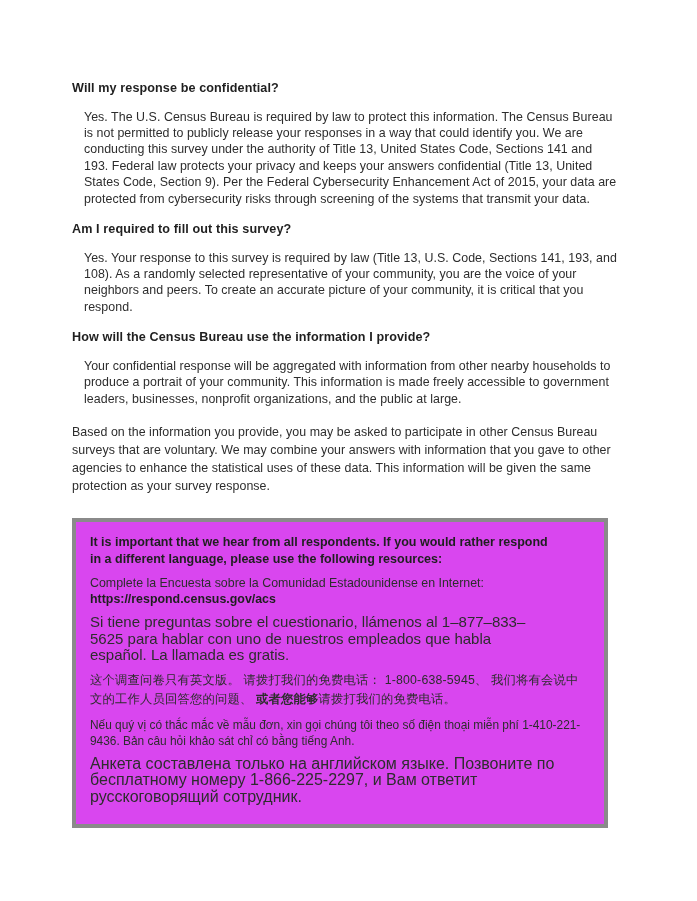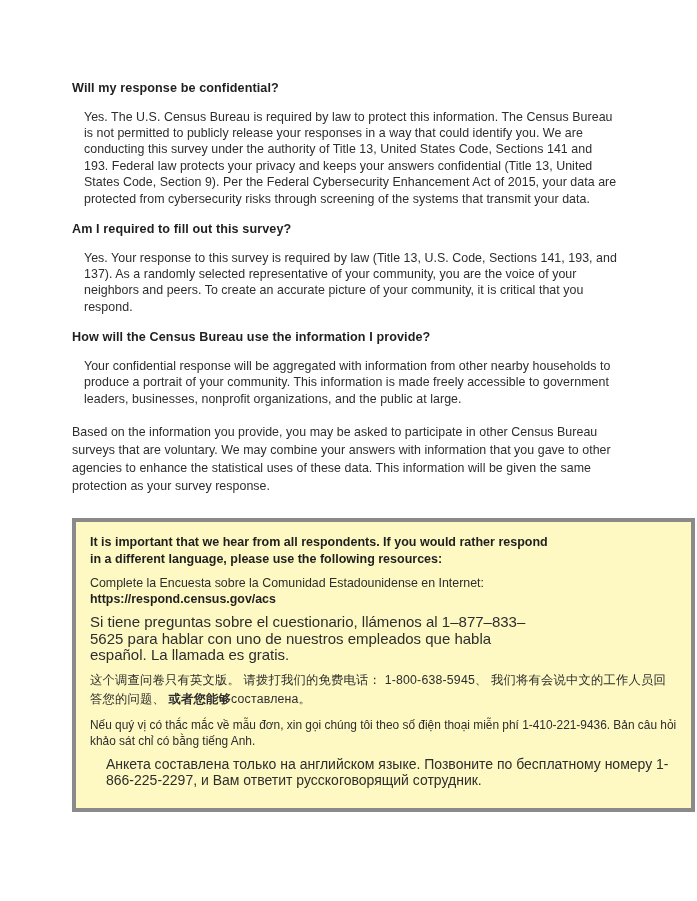--- a/index.html
+++ b/index.html
@@ -33,24 +33,24 @@
   }
   .followup{
     font-size:12.4px;
     line-height:18px;
     margin:16px 0 0 0;
     letter-spacing:0.05px;
   }
   .language-box{
     box-sizing:border-box;
     margin-top:23px;
-    width:623px;
+    width:536px;
     border:4px solid #8a8a8a;
     padding:12px 14px 12px 14px;
-    background:#fef9c3;
+    background:#d946ef;
   }
   .lb-p{margin:0 0 7px 0;}
   .lb-intro{
     font-size:12.5px;
     font-weight:bold;
     line-height:16.8px;
     color:#1f1f1f;
     max-width:472px;
   }
   .lb-es{
@@ -72,23 +72,22 @@
     font-size:12.3px;
     line-height:19.5px;
     letter-spacing:0.2px;
   }
   .lb-zh .zh-bold{font-weight:bold;}
   .lb-vi{
     font-size:11.9px;
     line-height:16px;
   }
   .lb-ru{
-    font-size:14px;
+    font-size:16px;
     line-height:16.5px;
-    margin-left:16px;
   }
   .lb-ko{
     font-size:11.9px;
     line-height:17px;
     margin-bottom:0;
   }
   .footer-code{
     margin-top:88px;
     font-size:8px;
     color:#4d4d4d;
@@ -101,42 +100,42 @@
 <div class="page">
   <div class="content">
 
     <section class="faq-section">
       <h2 class="faq-heading">Will my response be confidential?</h2>
       <p class="faq-body">Yes. The U.S. Census Bureau is required by law to protect this information. The Census Bureau is not permitted to publicly release your responses in a way that could identify you. We are conducting this survey under the authority of Title 13, United States Code, Sections 141 and 193. Federal law protects your privacy and keeps your answers confidential (Title 13, United States Code, Section 9). Per the Federal Cybersecurity Enhancement Act of 2015, your data are protected from cybersecurity risks through screening of the systems that transmit your data.</p>
     </section>
 
     <section class="faq-section">
       <h2 class="faq-heading">Am I required to fill out this survey?</h2>
-      <p class="faq-body">Yes. Your response to this survey is required by law (Title 13, U.S. Code, Sections 141, 193, and 137). As a randomly selected representative of your community, you are the voice of your neighbors and peers. To create an accurate picture of your community, it is critical that you respond.</p>
+      <p class="faq-body">Yes. Your response to this survey is required by law (Title 13, U.S. Code, Sections 141, 193, and 108). As a randomly selected representative of your community, you are the voice of your neighbors and peers. To create an accurate picture of your community, it is critical that you respond.</p>
     </section>
 
     <section class="faq-section">
       <h2 class="faq-heading">How will the Census Bureau use the information I provide?</h2>
       <p class="faq-body">Your confidential response will be aggregated with information from other nearby households to produce a portrait of your community. This information is made freely accessible to government leaders, businesses, nonprofit organizations, and the public at large.</p>
     </section>
 
     <p class="followup">Based on the information you provide, you may be asked to participate in other Census Bureau surveys that are voluntary. We may combine your answers with information that you gave to other agencies to enhance the statistical uses of these data. This information will be given the same protection as your survey response.</p>
 
     <div class="language-box">
       <p class="lb-p lb-intro">It is important that we hear from all respondents. If you would rather respond in a different language, please use the following resources:</p>
 
       <p class="lb-p lb-es">
         <span>Complete la Encuesta sobre la Comunidad Estadounidense en Internet:</span>
         <span class="lb-url">https://respond.census.gov/acs</span>
       </p>
 
       <p class="lb-p lb-es-phone">Si tiene preguntas sobre el cuestionario, llámenos al 1–877–833–5625 para hablar con uno de nuestros empleados que habla español. La llamada es gratis.</p>
 
       <p class="lb-p lb-zh">
-        <span>这个调查问卷只有英文版。 请拨打我们的免费电话： 1-800-638-5945、 我们将有会说中文的工作人员回答您的问题、 </span><span class="zh-bold">或者您能够</span><span>составлена。</span>
+        <span>这个调查问卷只有英文版。 请拨打我们的免费电话： 1-800-638-5945、 我们将有会说中文的工作人员回答您的问题、 </span><span class="zh-bold">或者您能够</span><span>请拨打我们的免费电话。</span>
       </p>
 
       <p class="lb-p lb-vi">Nếu quý vị có thắc mắc về mẫu đơn, xin gọi chúng tôi theo số điện thoại miễn phí 1-410-221-9436. Bản câu hỏi khảo sát chỉ có bằng tiếng Anh.</p>
 
       <p class="lb-p lb-ru">Анкета составлена только на английском языке.  Позвоните по бесплатному номеру 1-866-225-2297,  и Вам ответит русскоговорящий сотрудник.</p>
 
     </div>
 
     <div class="footer-code">ACS-13(LX)SMS2 (8-2017)</div>
 

